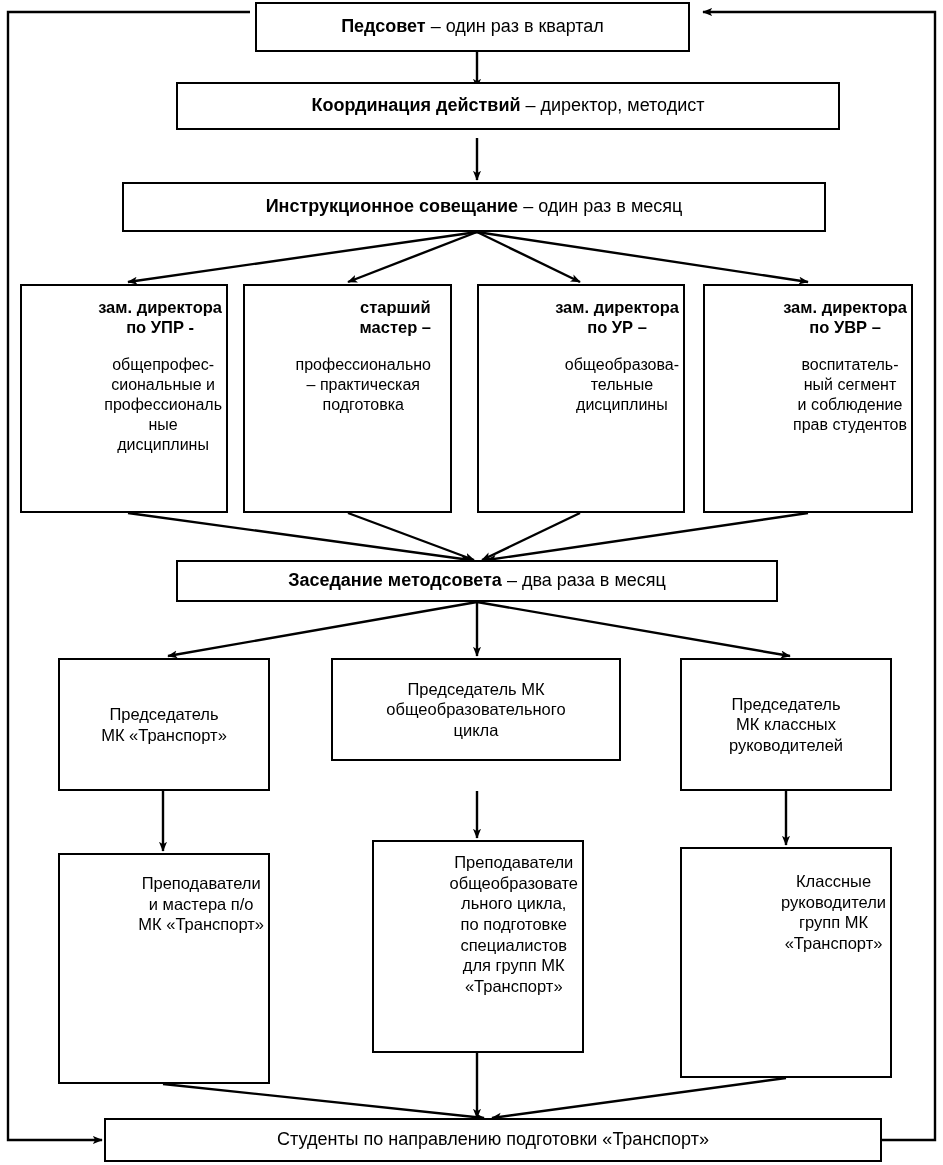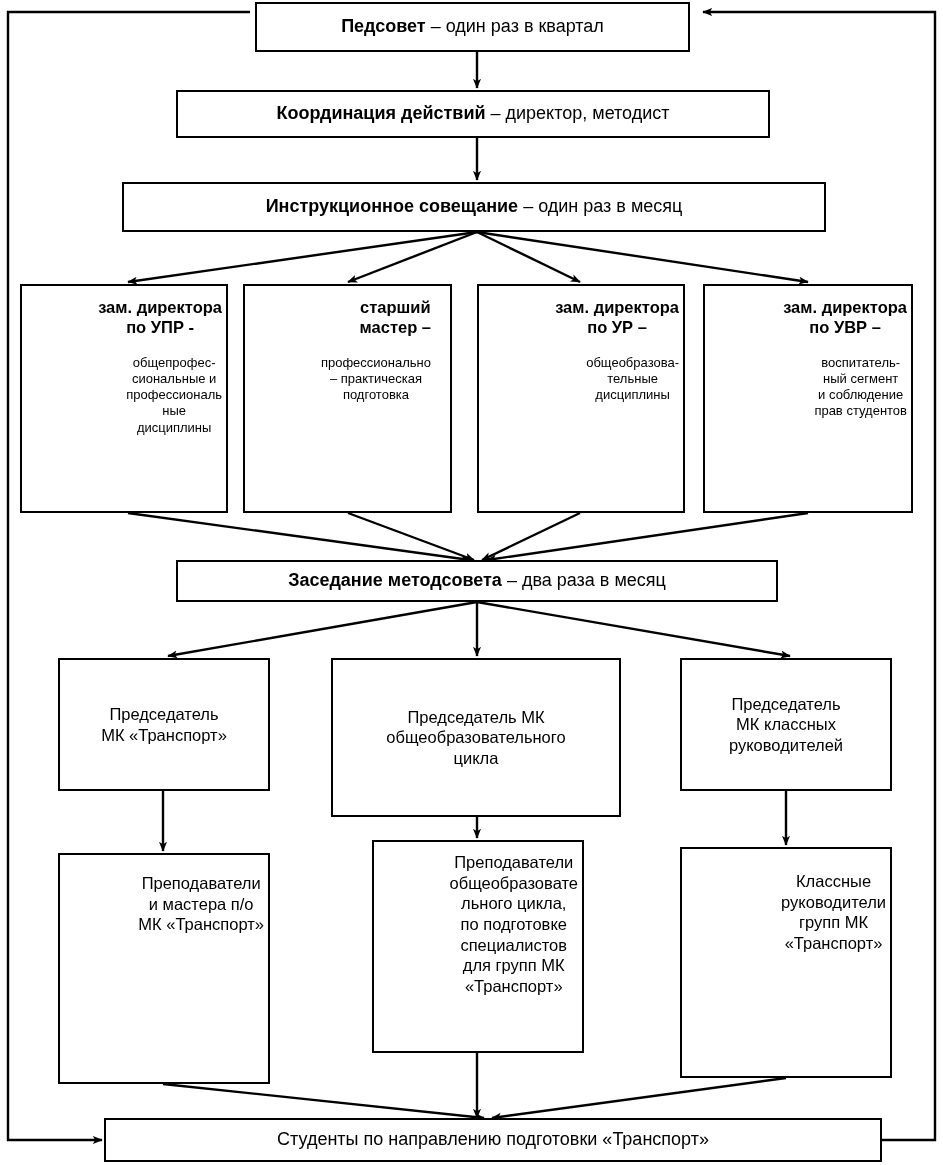--- a/index.html
+++ b/index.html
@@ -44,21 +44,21 @@
     white-space: nowrap;
   }
   .title-line .reg { font-weight: normal; }
 
   .dept-head {
     font-size: 16.5px;
     font-weight: bold;
     line-height: 1.2;
   }
   .dept-body {
-    font-size: 13px;
+    font-size: 16px;
     font-weight: normal;
     line-height: 1.25;
     margin-top: 17px;
   }
   .plain-body {
     font-size: 16.5px;
     font-weight: normal;
     line-height: 1.25;
   }
   .bottom-title {
@@ -111,21 +111,21 @@
       <polyline points="880,1140 935,1140 935,12 703,12" marker-end="url(#ah)"></polyline>
     </g>
   </svg>
 
   <div class="node center-v" style="left:255px; top:2px; width:435px; height:50px;">
     <div class="title-line">
       <b>Педсовет</b><span class="reg"> – один раз в квартал</span>
     </div>
   </div>
 
-  <div class="node center-v" style="left:176px; top:90px; width:594px; height:48px;">
+  <div class="node center-v" style="left:176px; top:82px; width:664px; height:48px;">
     <div class="title-line">
       <b>Координация действий</b><span class="reg"> – директор, методист</span>
     </div>
   </div>
 
   <div class="node center-v" style="left:122px; top:182px; width:704px; height:50px;">
     <div class="title-line">
       <b>Инструкционное совещание</b><span class="reg"> – один раз в месяц</span>
     </div>
   </div>
@@ -169,21 +169,21 @@
     <div class="title-line">
       <b>Заседание методсовета</b><span class="reg"> – два раза в месяц</span>
     </div>
   </div>
 
   <div class="node center-v" style="left:58px; top:658px; width:212px; height:133px; padding:0 4px;">
     <div class="plain-body" style="white-space:pre-line;">Председатель
 МК «Транспорт»</div>
   </div>
 
-  <div class="node center-v" style="left:331px; top:658px; width:290px; height:159px; padding:0 4px;">
+  <div class="node center-v" style="left:331px; top:658px; width:290px; height:103px; padding:0 4px;">
     <div class="plain-body" style="white-space:pre-line;">Председатель МК
 общеобразовательного
 цикла</div>
   </div>
 
   <div class="node center-v" style="left:680px; top:658px; width:212px; height:133px; padding:0 4px;">
     <div class="plain-body" style="white-space:pre-line;">Председатель
 МК классных
 руководителей</div>
   </div>

